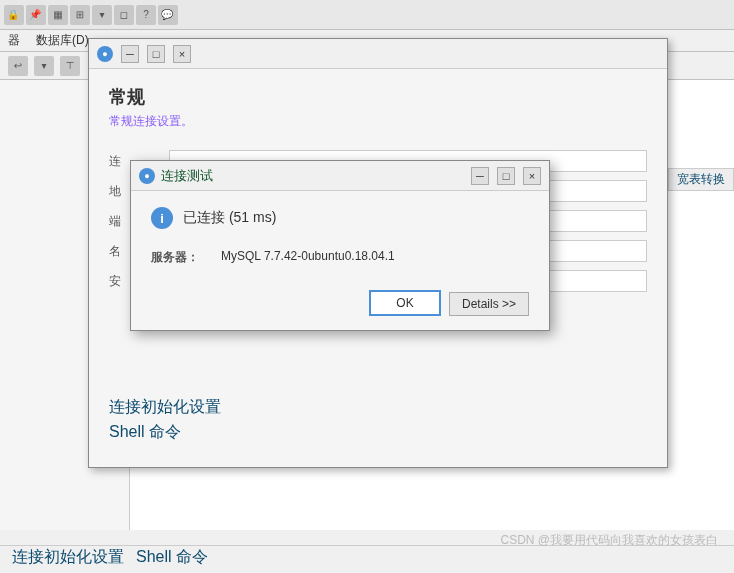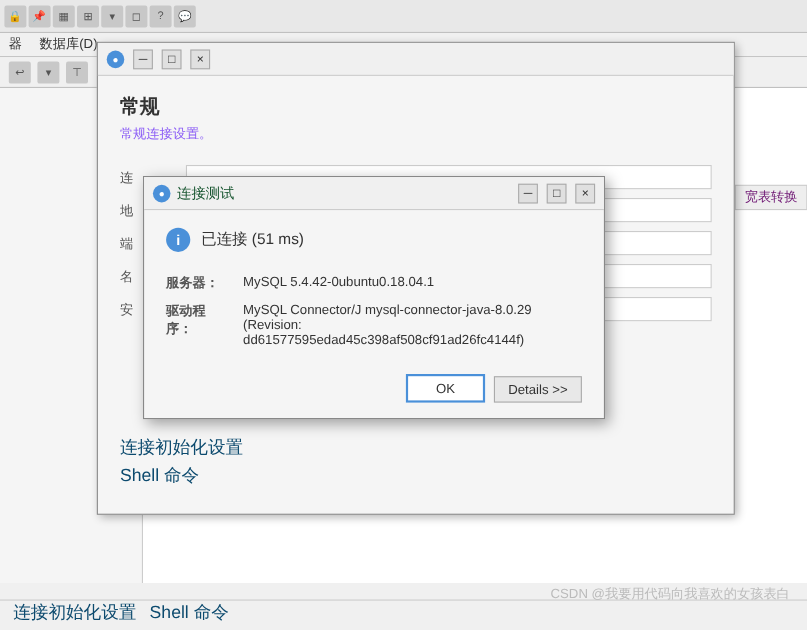--- a/index.html
+++ b/index.html
@@ -356,21 +356,21 @@
 
     
     .top-right-label {
       position: absolute;
       top: 168px;
       right: 0;
       padding: 2px 8px;
       background: #eee;
       border: 1px solid #ccc;
       font-size: 12px;
-      color: #701a75;
+      color: #0c4a6e;
     }
   </style>
 </head>
 <body>
 
 <div class="app-bg"></div>
 
 <div class="toolbar-area">
   <div class="toolbar-icon">🔒</div>
   <div class="toolbar-icon">📌</div>
@@ -465,25 +465,21 @@
 
     <div class="status-row">
       <div class="info-circle">i</div>
       <span class="status-text">已连接 (51 ms)</span>
     </div>
 
     <table class="detail-table">
       <tbody>
         <tr>
           <td>服务器：</td>
-          <td>MySQL 5.4.42-0ubuntu0.18.04.1</td>
-        </tr>
-        <tr>
-          <td>驱动程序：</td>
-          <td>MySQL Connector/J mysql-connector-java-8.0.29 (Revision: dd61577595edad45c398af508cf91ad26fc4144f)</td>
+          <td>MySQL 7.7.42-0ubuntu0.18.04.1</td>
         </tr>
       </tbody>
     </table>
   </div>
 
   <div class="dialog-inner-buttons">
     <button class="btn-ok">OK</button>
     <button class="btn-details">Details &gt;&gt;</button>
   </div>
 </div>

